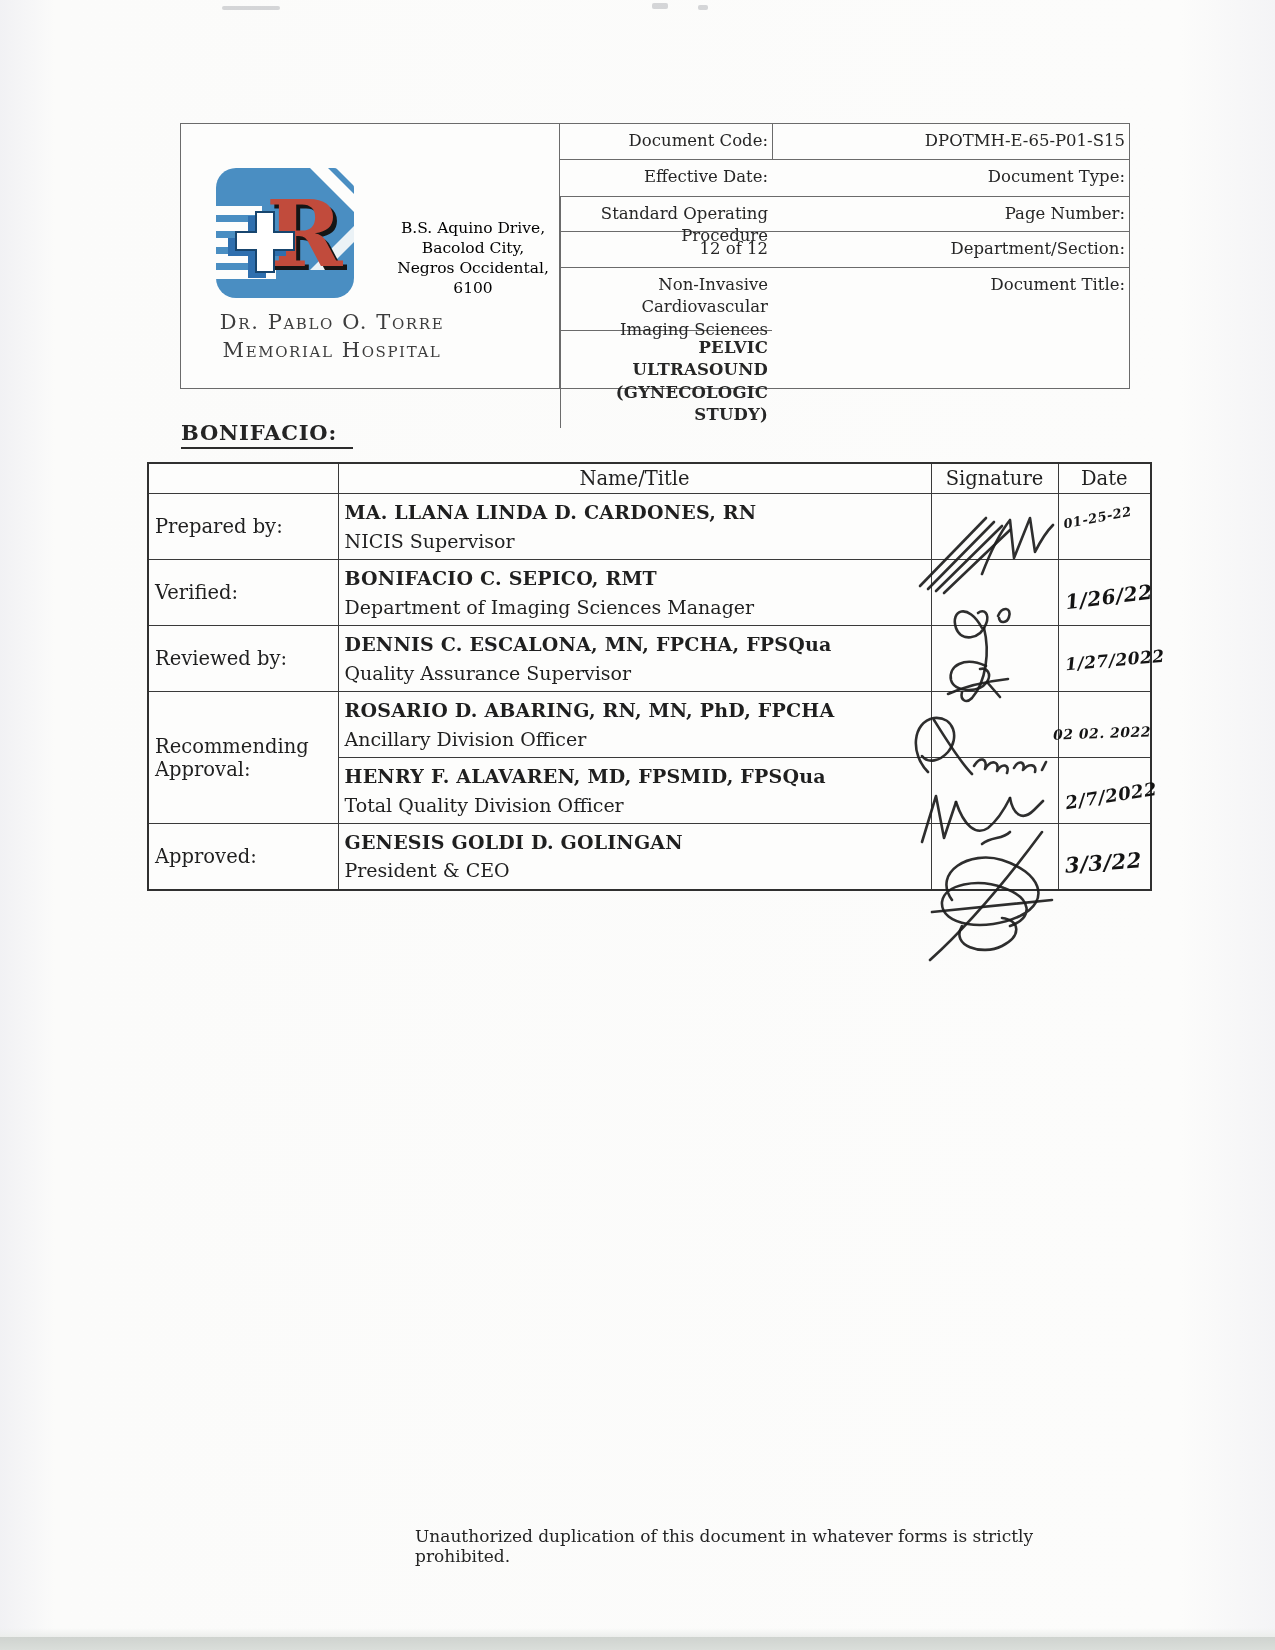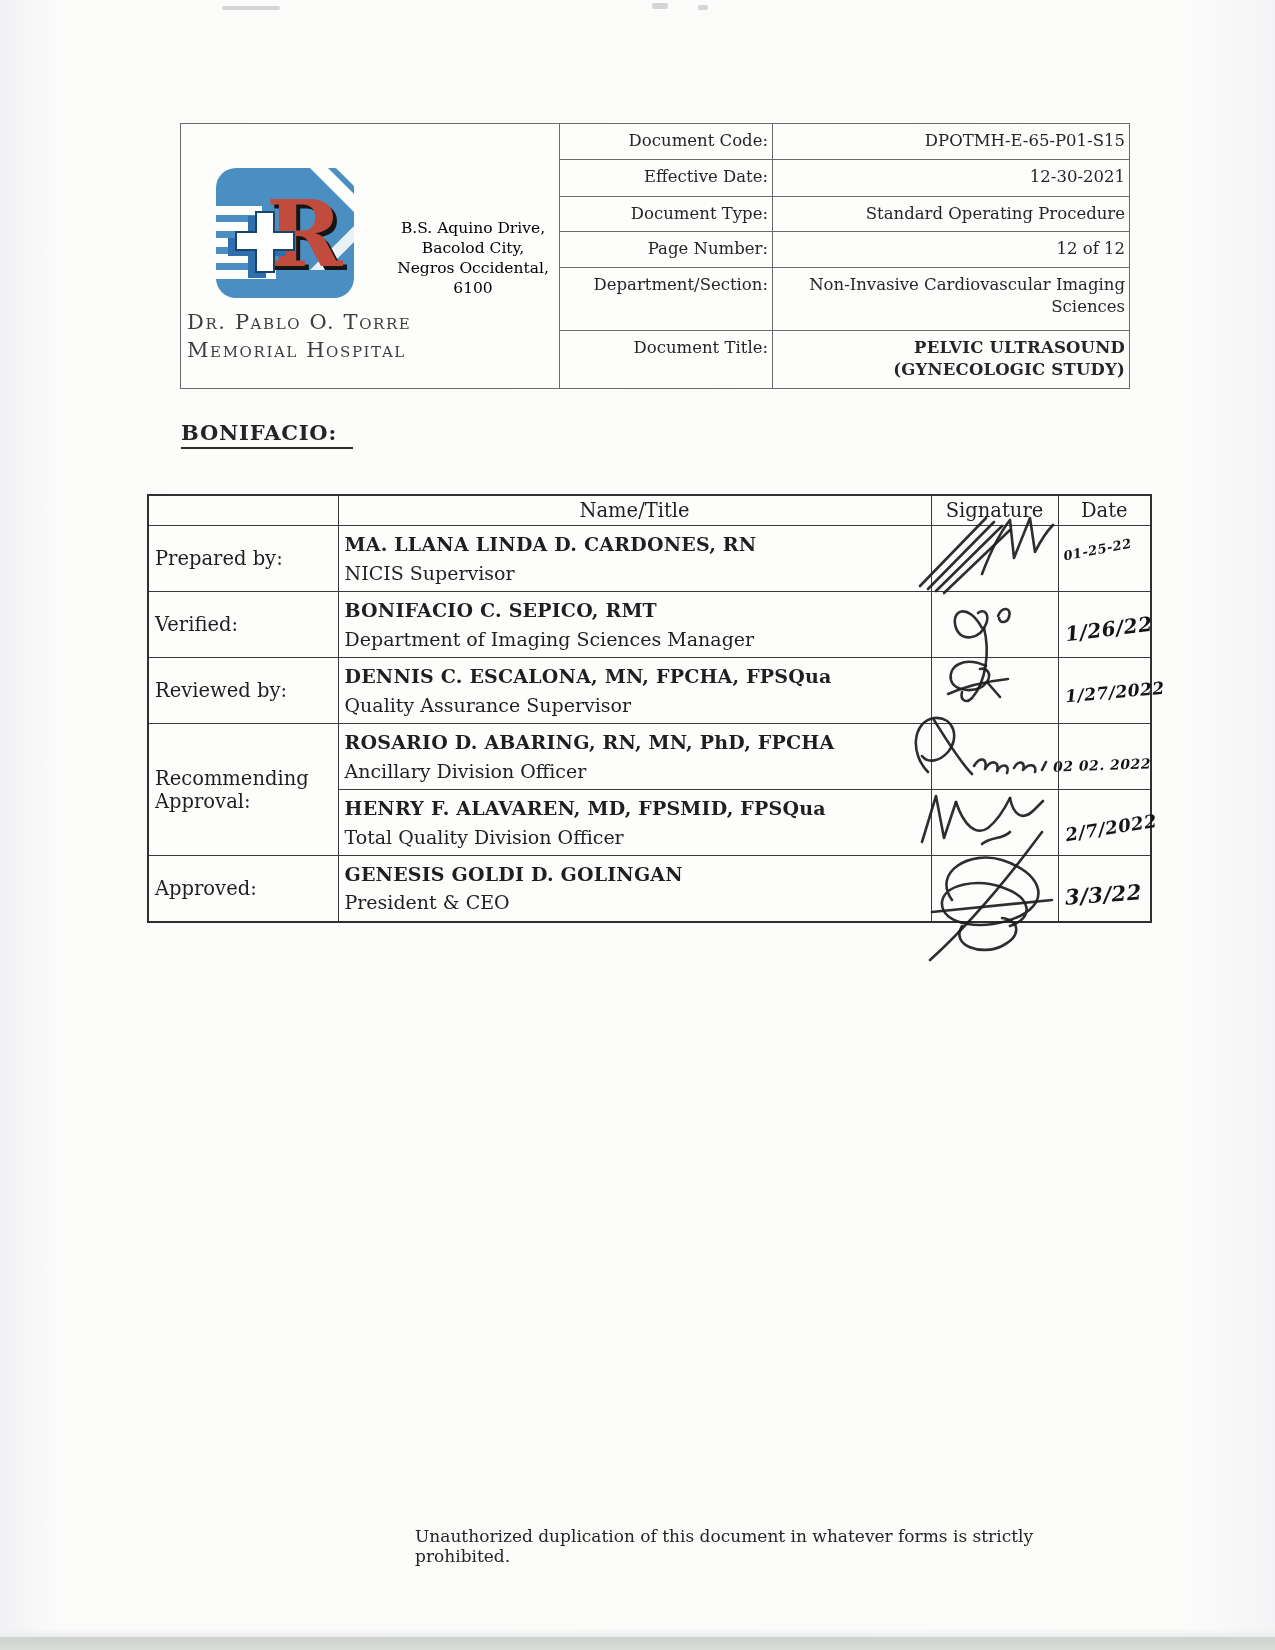--- a/index.html
+++ b/index.html
@@ -24,40 +24,40 @@
 
   
   .header-table{
     position:absolute;left:180px;top:123px;width:948px;height:264px;
     border:1px solid #6b6b6b;display:flex;background:#fdfdfc;
   }
   .hcell-left{position:relative;width:378px;border-right:1px solid #6b6b6b;}
   .logo-box{position:absolute;left:33px;top:40px;width:142px;height:138px;}
   .address{position:absolute;left:216px;top:94px;width:152px;text-align:center;
     font-size:15.5px;line-height:1.3;color:#000000;}
-  .hospital-name{position:absolute;left:6px;top:184px;width:290px;
+  .hospital-name{position:absolute;left:6px;top:184px;width:290px;text-align:center;
     font-variant-caps:small-caps;letter-spacing:1.6px;font-size:21px;color:#3d3d3d;line-height:1.35;}
   .hcell-right{flex:1;display:grid;grid-template-columns:212px 1fr;
     grid-template-rows:36px 37px 35px 36px 63px auto;font-size:16.5px;}
   .hlabel,.hvalue{border-bottom:1px solid #6b6b6b;padding:6px 4px 2px 10px;line-height:1.35;text-align:right;}
   .hvalue{border-left:1px solid #6b6b6b;padding-left:18px;}
   .hlabel.last,.hvalue.last{border-bottom:none;}
   .hvalue.pg{padding-left:5px;}
   .hvalue.bold{font-weight:bold;letter-spacing:.2px;}
 
   
   .approval-heading{
     position:absolute;left:181px;top:420px;
     font-size:21px;font-weight:bold;letter-spacing:.8px;color:#242424;
     border-bottom:2.5px solid #2c2c2c;padding:0 16px 2px 0;
   }
 
   
   table.approval{
-    position:absolute;left:147px;top:494px;width:1003px;
+    position:absolute;left:147px;top:462px;width:1003px;
     border-collapse:collapse;table-layout:fixed;background:#fdfdfc;
     font-size:19px;color:#1f1f1f;
   }
   table.approval td{border:1.6px solid #3a3a3a;padding:2px 6px;vertical-align:middle;}
   table.approval{border:2px solid #303030;}
   col.c-role{width:190px;}col.c-name{width:593px;}col.c-sig{width:127px;}col.c-date{width:93px;}
   tr.thead td{height:27px;text-align:center;font-size:19.5px;padding:1px 2px;}
   td.role{padding-left:10px;font-size:19.5px;}
   td.nt{padding-left:12px;}
   td.nt .nm{font-weight:bold;letter-spacing:.2px;display:block;line-height:1.5;}
@@ -128,21 +128,20 @@
       </div>
       <div class="hospital-name">
         <span>Dr. Pablo O. Torre</span><br>
         <span>Memorial Hospital</span>
       </div>
     </div>
     <div class="hcell-right">
       <div class="hlabel">Document Code:</div>
       <div class="hvalue">DPOTMH-E-65-P01-S15</div>
       <div class="hlabel">Effective Date:</div>
-      <div class="hvalue">12-30-2021</div>
       <div class="hlabel">Document Type:</div>
       <div class="hvalue">Standard Operating Procedure</div>
       <div class="hlabel">Page Number:</div>
       <div class="hvalue pg">12 of 12</div>
       <div class="hlabel">Department/Section:</div>
       <div class="hvalue">Non-Invasive Cardiovascular Imaging Sciences</div>
       <div class="hlabel last">Document Title:</div>
       <div class="hvalue bold last">PELVIC ULTRASOUND (GYNECOLOGIC STUDY)</div>
     </div>
   </div>

